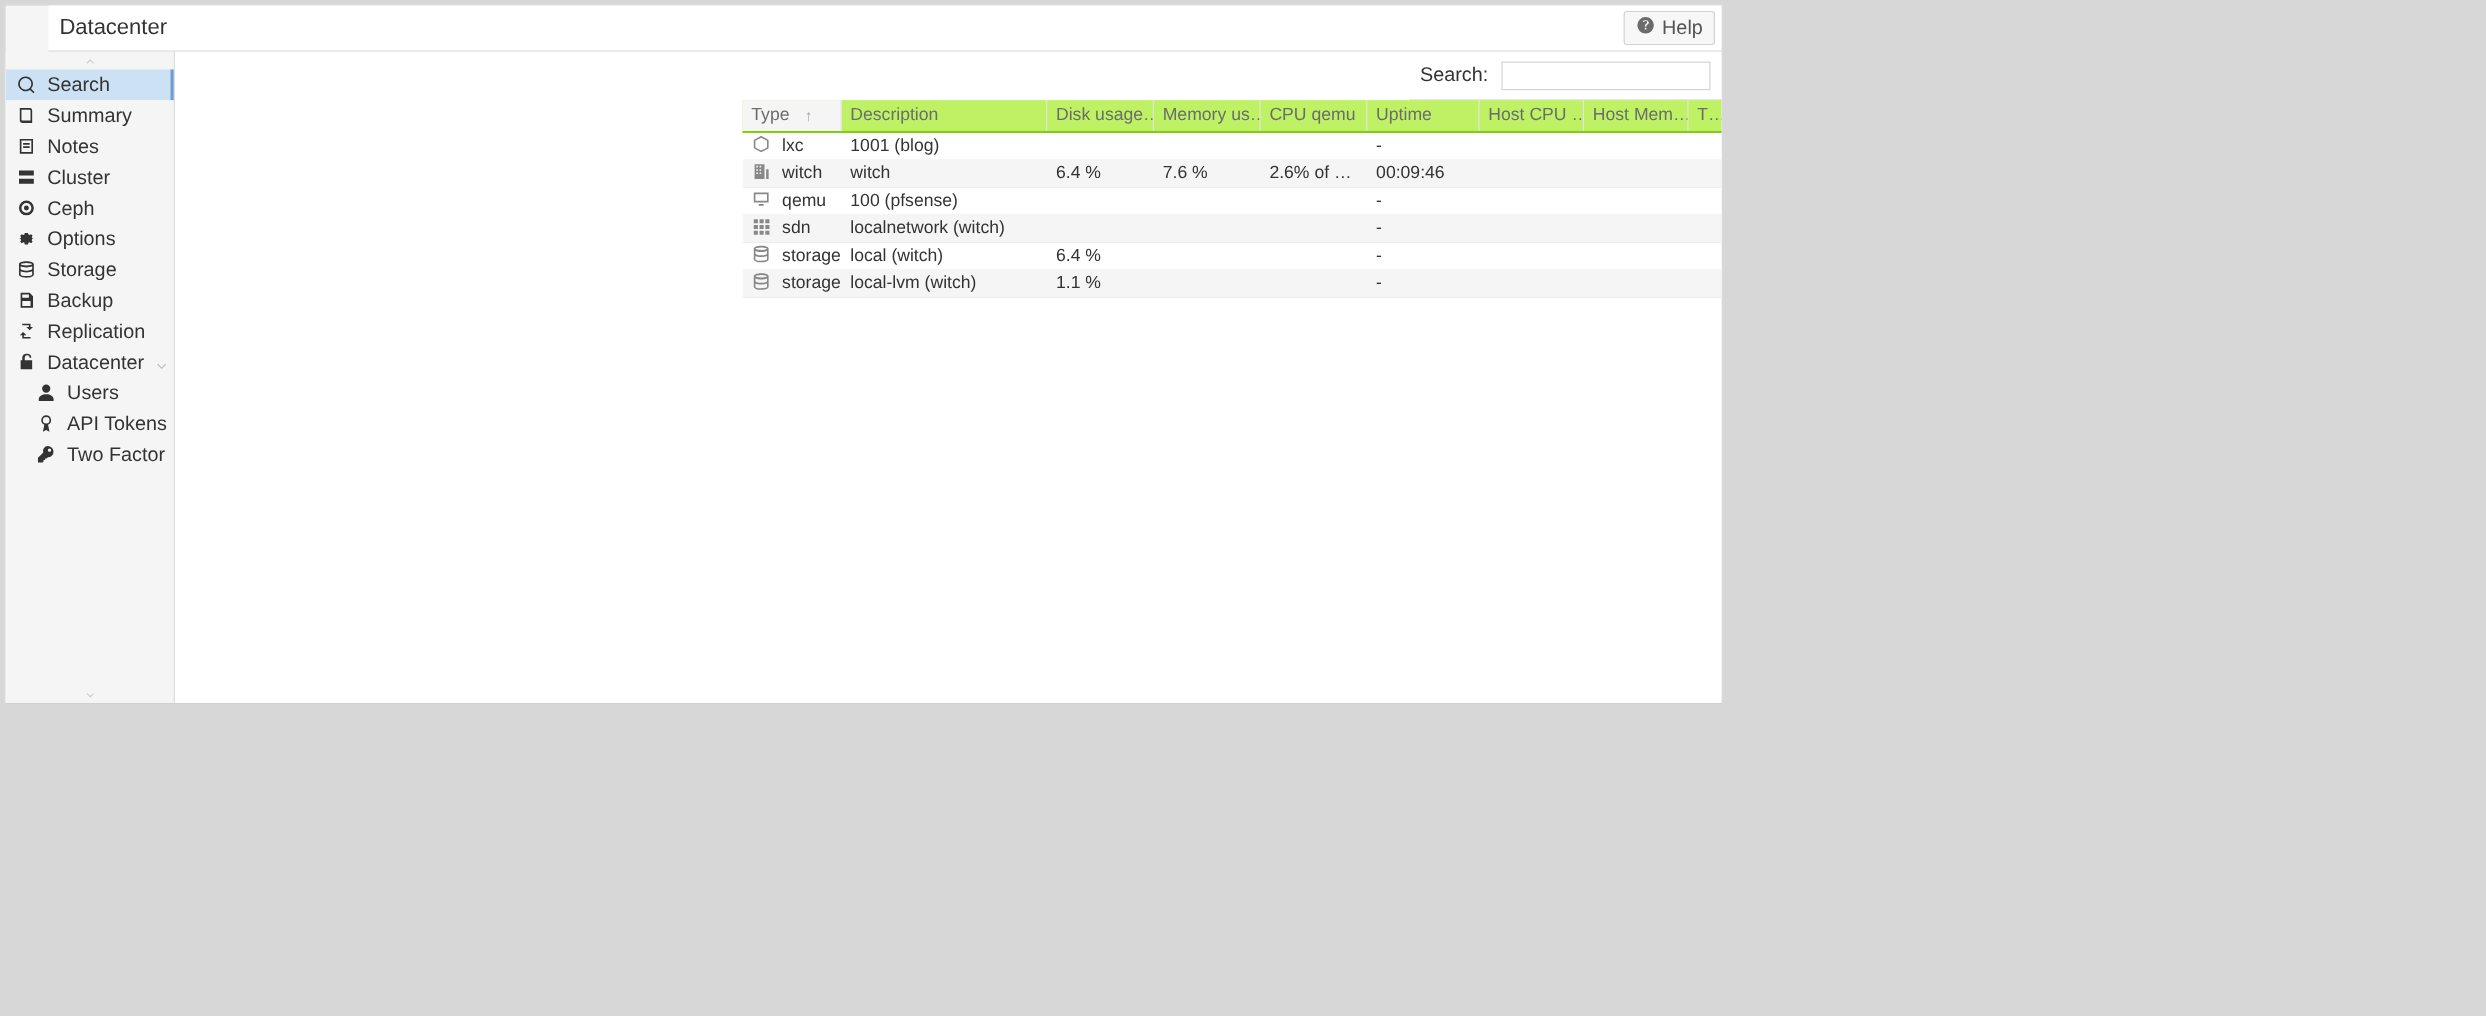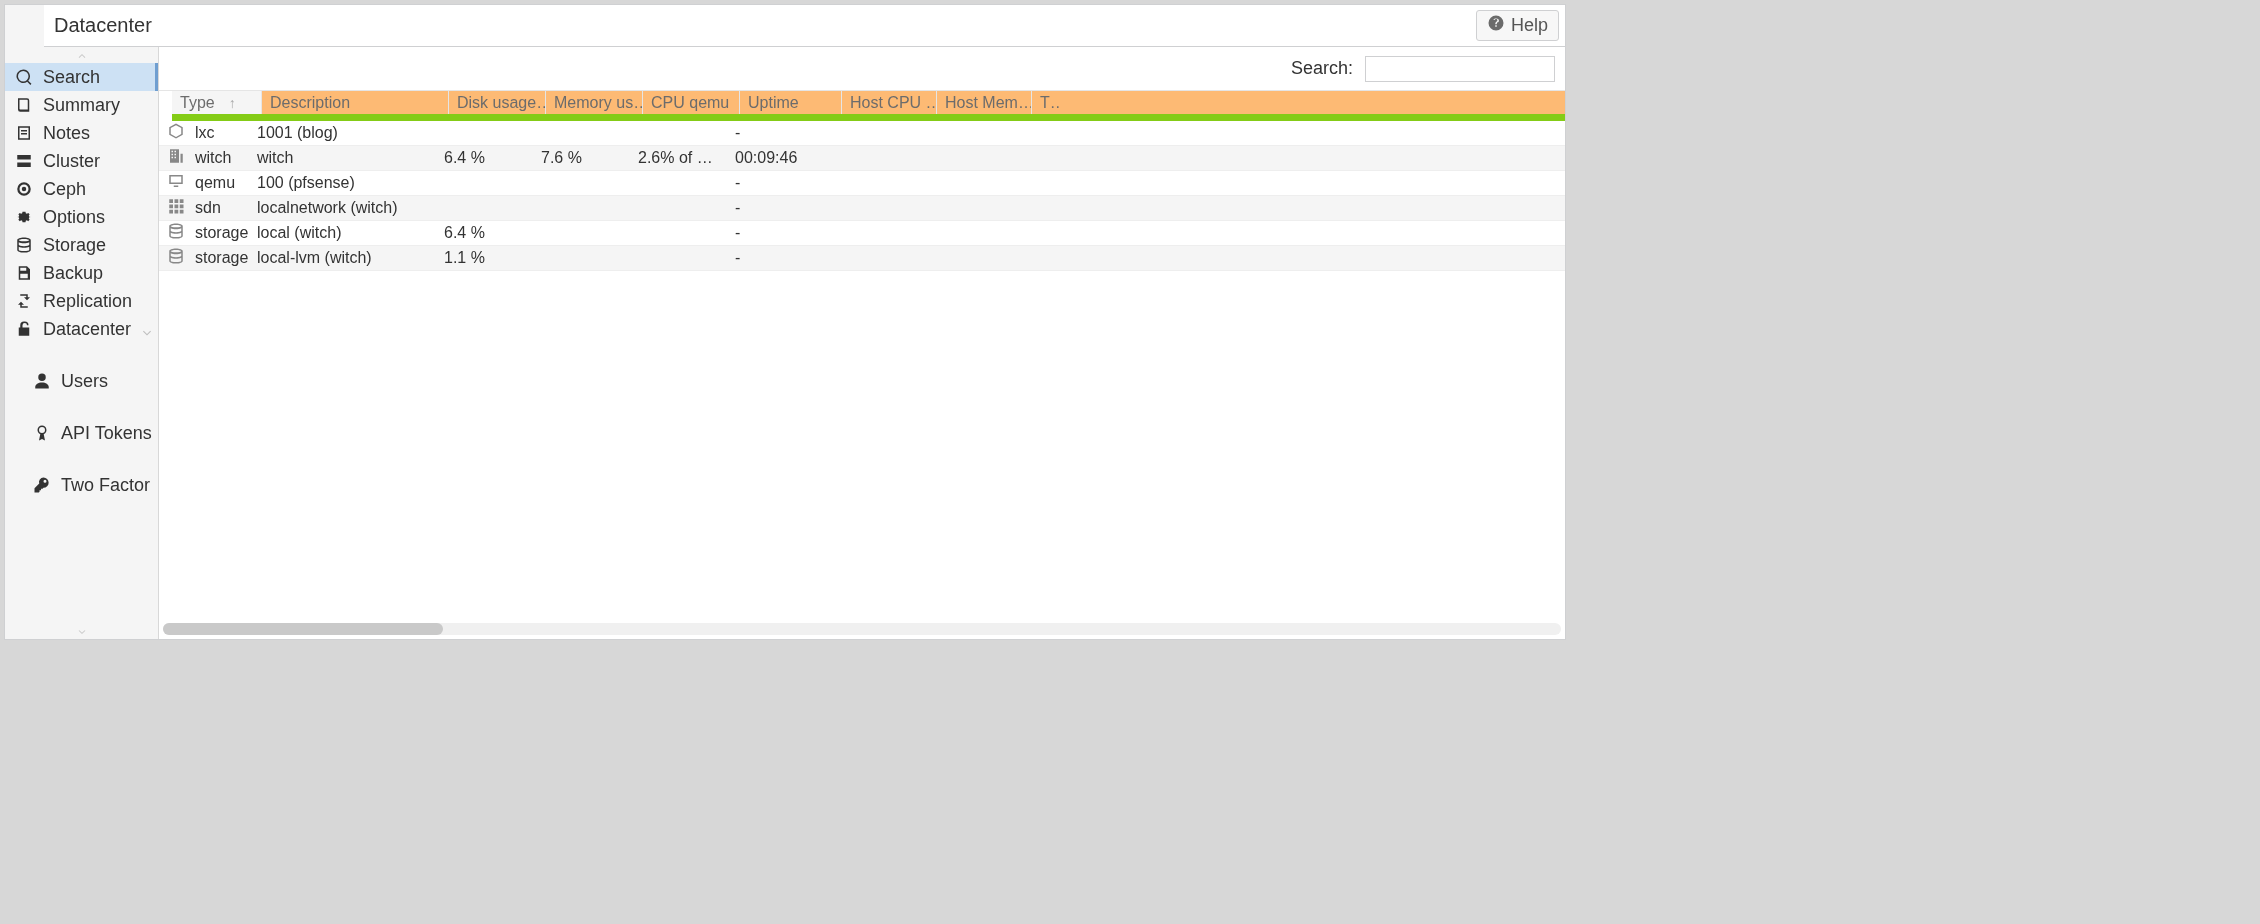--- a/index.html
+++ b/index.html
@@ -87,34 +87,35 @@
   .side-item.active {
     background: #cde1f4;
     border-right: 3px solid #6f9ed0;
   }
   .side-item .icon {
     width: 18px; height: 18px;
     display: flex; align-items: center; justify-content: center;
     flex-shrink: 0;
   }
   .side-item .icon svg { width: 18px; height: 18px; fill: #333; }
-  .side-item.sub { padding-left: 28px; margin-top: 24px; }
+  .side-item.sub { padding-left: 28px; }
   .side-item .expand {
     margin-left: auto;
     width: 12px; height: 12px;
   }
   .side-item .expand svg { width: 12px; height: 12px; fill: #bdbdbd; }
 
   
   .main {
     flex: 1;
     background: #fff;
     display: flex;
     flex-direction: column;
     min-width: 0;
+    align-items: flex-end;
   }
   .toolbar {
     height: 44px;
     border-bottom: 1px solid #e5e5e5;
     display: flex;
     align-items: center;
     justify-content: flex-end;
     padding: 0 10px;
     gap: 12px;
   }
@@ -130,22 +131,22 @@
     padding: 0 6px;
     font-size: 16px;
   }
 
   
   .grid-head {
     display: flex;
     height: 30px;
     font-size: 16px;
     color: #6c6c6c;
-    border-bottom: 7px solid #84cc16;
-    background: #fdba74;
+    border-bottom: 2px solid #84cc16;
+    background: #bef264;
     user-select: none;
     margin-left: 13px;
   }
   .gh-cell {
     border-right: 1px solid #e5e5e5;
     padding: 0 8px;
     display: flex;
     align-items: center;
     overflow: hidden;
     white-space: nowrap;

